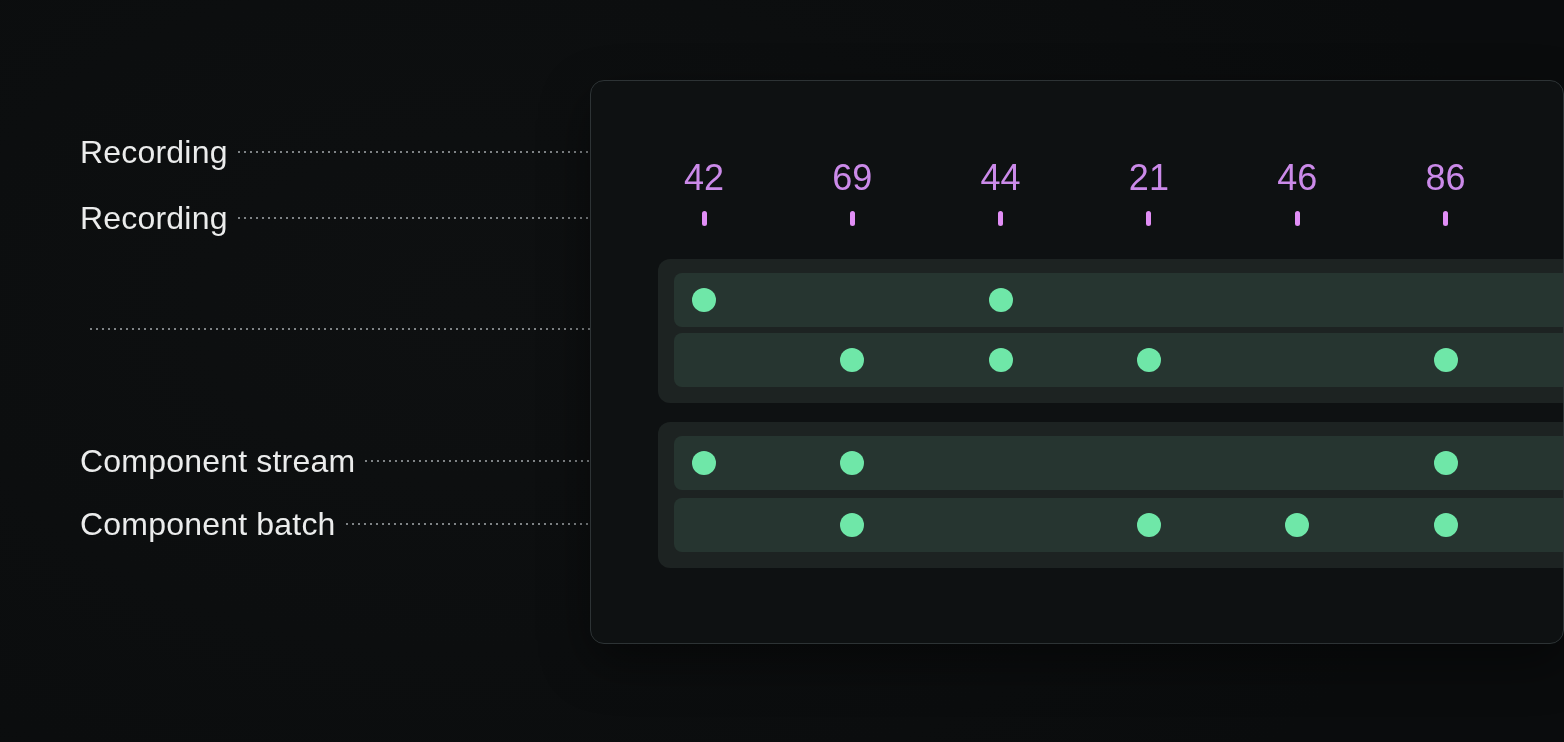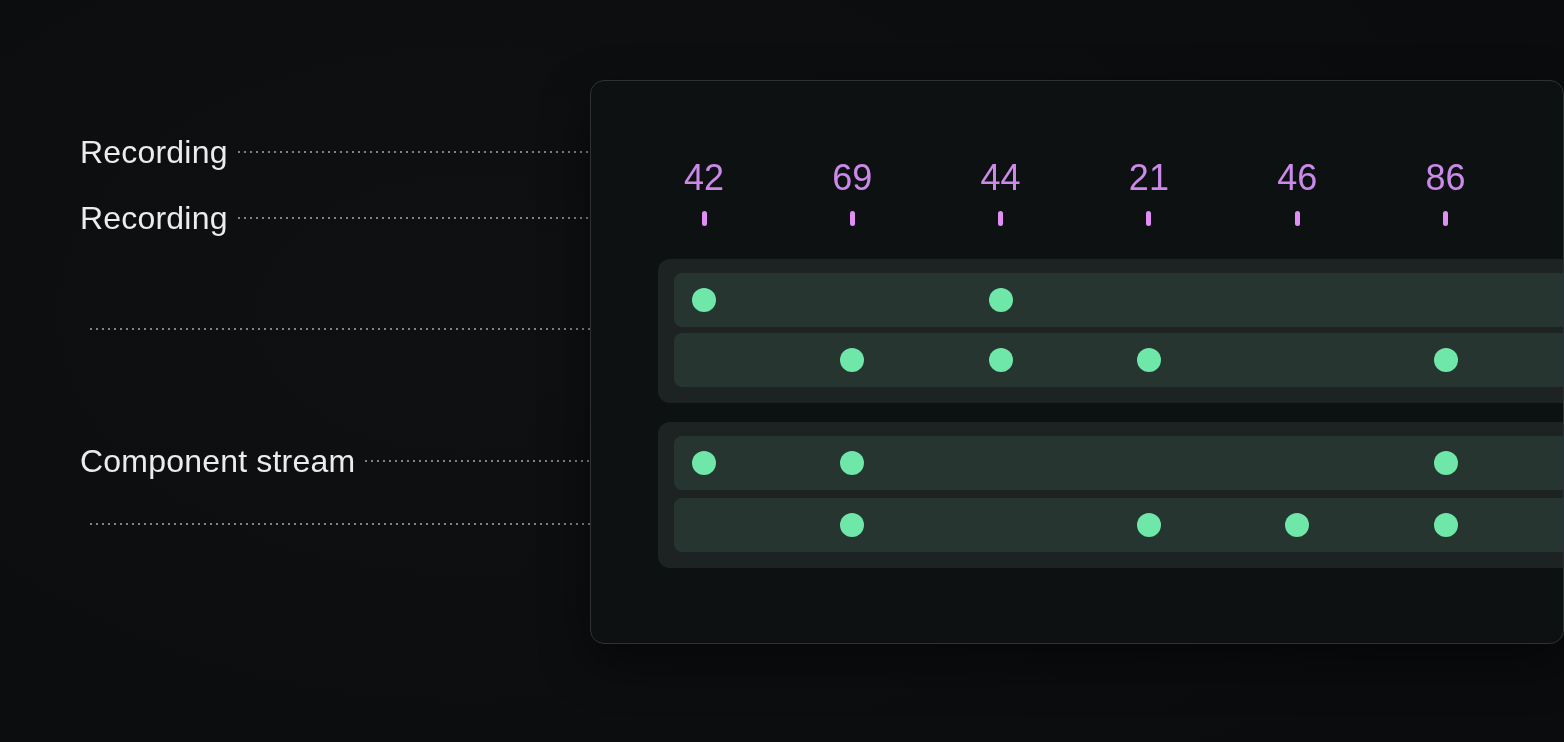--- a/index.html
+++ b/index.html
@@ -123,20 +123,21 @@
     <span class="leader"></span>
   </div>
   <div class="label-row lr-entity-stream">
     <span class="leader"></span>
   </div>
   <div class="label-row lr-component-stream">
     <span class="label-text">Component stream</span>
     <span class="leader"></span>
   </div>
   <div class="label-row lr-component-batch">
+    <span class="label-text">Component batch</span>
     <span class="leader"></span>
   </div>
 
   <div class="panel">
     <div class="panel-inner">
       <div id="timeline-layer">
           <div class="tick-num" style="left: 68px;">42</div>
           <div class="tick-mark" style="left: 110.5px;"></div>
           <div class="tick-num" style="left: 216.3px;">69</div>
           <div class="tick-mark" style="left: 258.8px;"></div>

